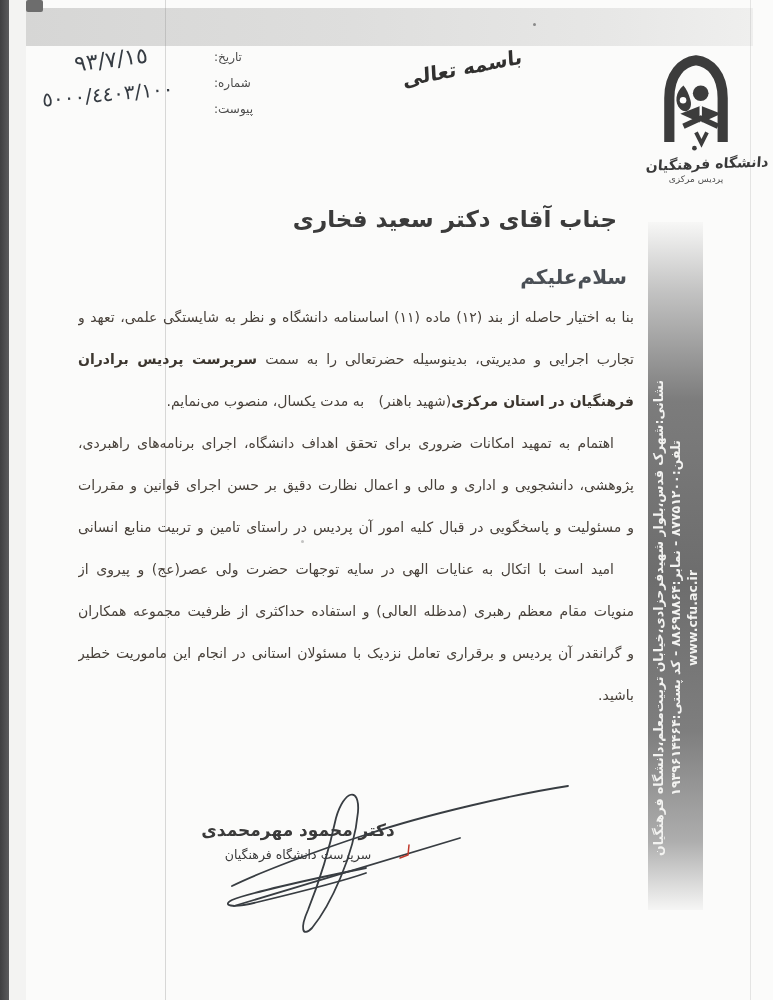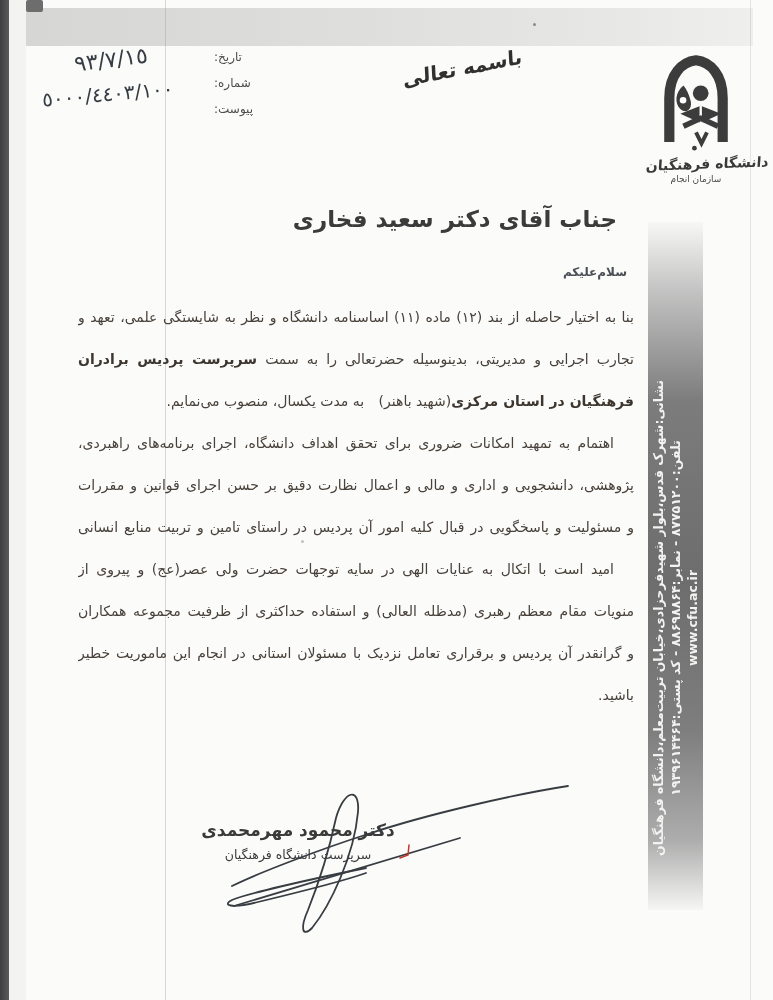--- a/index.html
+++ b/index.html
@@ -29,21 +29,21 @@
 
   .logo{position:absolute;left:646px;top:54px;width:100px;text-align:center;color:#3a3a3a;}
   .logo svg{display:block;margin:0 auto;}
   .logo-title{font-size:14px;font-weight:bold;transform:skewX(-6deg) rotate(-2deg);white-space:nowrap;}
   .logo-subtitle{font-size:9px;margin-top:2px;color:#4a4a4a;}
 
   
   .addressee{position:absolute;right:156px;top:206px;direction:rtl;
     font-size:23px;font-weight:bold;color:#3b3b3b;white-space:nowrap;}
   .greeting{position:absolute;right:146px;top:265px;direction:rtl;
-    font-size:12px;font-weight:bold;color:#4a4f55;white-space:nowrap;}
+    font-size:20px;font-weight:bold;color:#4a4f55;white-space:nowrap;}
   .body-text{position:absolute;right:139px;top:296px;width:556px;direction:rtl;
     font-size:14px;color:#48413a;}
   .para{margin:0;}
   .line{height:42px;line-height:42px;text-align:justify;text-align-last:justify;overflow:hidden;}
   .line.para-first{padding-right:20px;}
   .line.para-last{text-align-last:right;}
   .b{font-weight:bold;color:#3c362f;}
   .sm{font-size:14px;margin-left:10px;}
 
   
@@ -94,21 +94,21 @@
       <circle cx="56" cy="50" r="10" fill="#3c3c3c"></circle>
       <path d="M34 40 C24 48 22 62 30 70 C38 77 46 70 43 59 C41 51 38 45 34 40 Z" fill="#3c3c3c"></path>
       <circle cx="33.5" cy="59" r="4.2" fill="#ffffff"></circle>
       <path d="M30 76 L56 66 L82 76 L56 88 Z" fill="#3c3c3c"></path>
       <path d="M56 66 L56 88" stroke="#ffffff" stroke-width="3"></path>
       <path d="M34 92 L56 82 L78 92" fill="none" stroke="#3c3c3c" stroke-width="7"></path>
       <path d="M50 100 L57 114 L64 100" fill="none" stroke="#3c3c3c" stroke-width="5"></path>
       <circle cx="48" cy="120" r="3" fill="#3c3c3c"></circle>
     </svg>
     <div class="logo-title">دانشگاه فرهنگیان</div>
-    <div class="logo-subtitle">سازمان انجام</div>
+    <div class="logo-subtitle">پردیس مرکزی</div>
   </div>
 
   <div class="addressee">جناب آقای دکتر سعید فخاری</div>
   <div class="greeting">سلام‌علیکم</div>
   <div class="body-text">
       <div class="para">
         <div class="line">بنا به اختیار حاصله از بند (۱۲) ماده (۱۱) اساسنامه دانشگاه و نظر به شایستگی علمی، تعهد و</div>
         <div class="line">تجارب اجرایی و مدیریتی، بدینوسیله حضرتعالی را به سمت <span class="b">سرپرست پردیس برادران دانشگاه</span></div>
         <div class="line para-last"><span class="b">فرهنگیان در استان مرکزی</span><span class="sm">(شهید باهنر)</span> به مدت یکسال، منصوب می‌نمایم.</div>
       </div>

